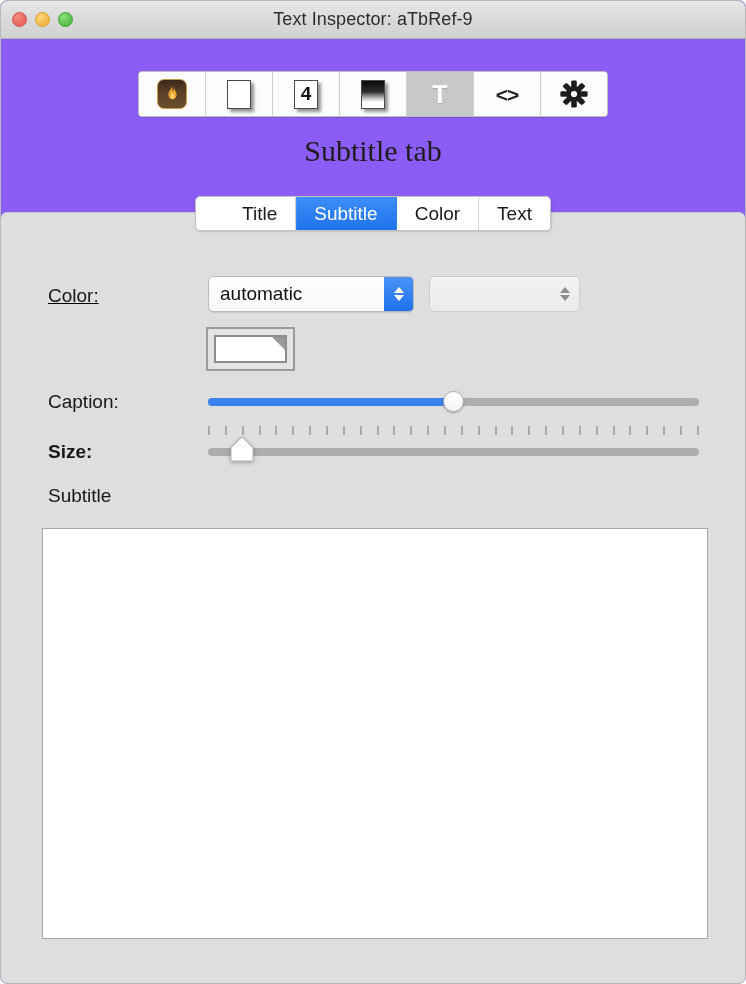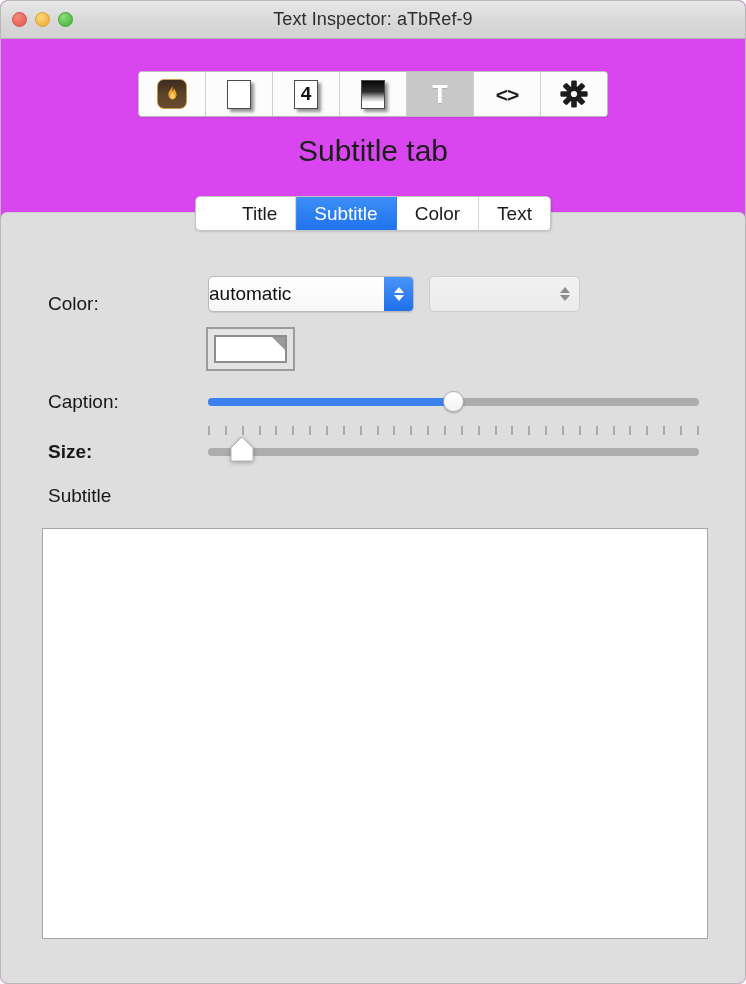--- a/index.html
+++ b/index.html
@@ -9,21 +9,21 @@
   }
   body {
     font-family: "Liberation Sans", sans-serif;
     -webkit-font-smoothing: antialiased;
   }
 
   .window {
     position: relative;
     width: 746px;
     height: 984px;
-    background: #d946ef;
+    background: #8b5cf6;
     overflow: hidden;
     box-sizing: border-box;
     border: 1px solid #b8b8b8;
     border-radius: 7px;
   }
 
   
   .titlebar {
     position: relative;
     height: 37px;
@@ -130,20 +130,21 @@
   }
 
   
   .pane-heading {
     position: absolute;
     left: 0; right: 0;
     top: 133px;
     text-align: center;
     font-size: 30px;
     color: #1d1d1d;
+    font-family: Liberation Serif, serif;
   }
 
   
   .tabbar {
     position: absolute;
     top: 195px;
     left: 50%;
     transform: translateX(-50%);
     display: flex;
     height: 33px;
@@ -204,20 +205,21 @@
     border: 1px solid #b9b9b9;
     border-radius: 5px;
     box-shadow: 0 1px 1px rgba(0,0,0,0.10);
     display: flex;
     align-items: center;
     box-sizing: border-box;
   }
   .popup .value {
     font-size: 19px;
     color: #111;
+    padding-left: 11px;
     white-space: nowrap;
   }
   .popup .stepper {
     position: absolute;
     right: 0; top: 0; bottom: 0;
     width: 29px;
     border-radius: 0 4px 4px 0;
     display: flex;
     flex-direction: column;
     align-items: center;
@@ -406,21 +408,21 @@
 
   <div class="tabbar">
     <div class="tab">Title</div>
     <div class="tab active">Subtitle</div>
     <div class="tab">Color</div>
     <div class="tab">Text</div>
   </div>
 
   <div class="panel">
 
-    <div class="row" style="left:47px; top:80px;">
+    <div class="row" style="left:47px; top:72px;text-decoration:underline;">
       <div class="field-label">Color:</div>
     </div>
 
     <div class="popup enabled" style="position:absolute; left:207px; top:63px; width:206px;">
       <span class="value">automatic</span>
       <span class="stepper">
         <span class="chev up"></span>
         <span class="chev down"></span>
       </span>
     </div>

